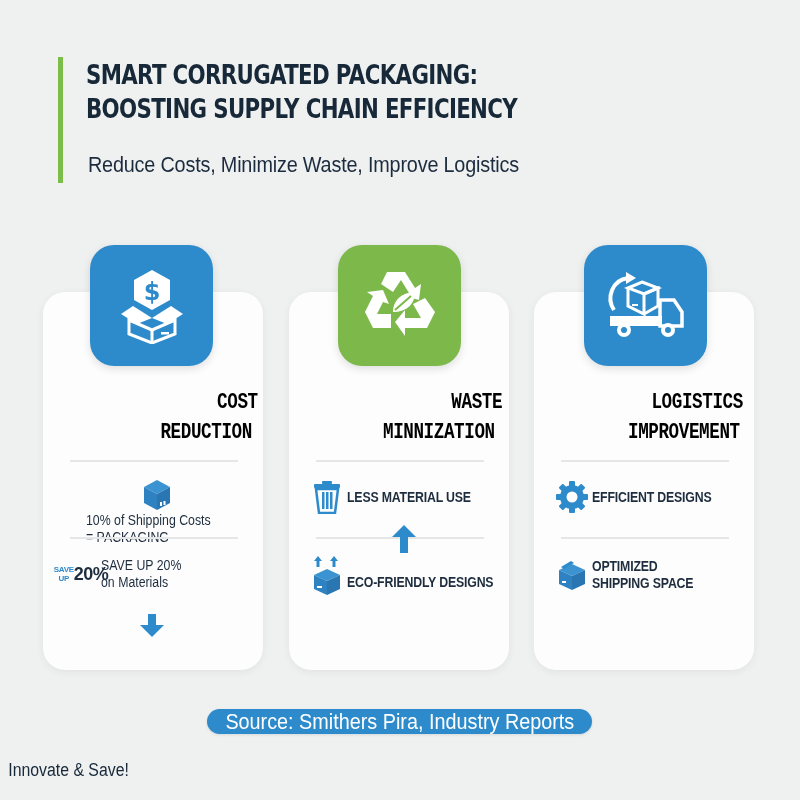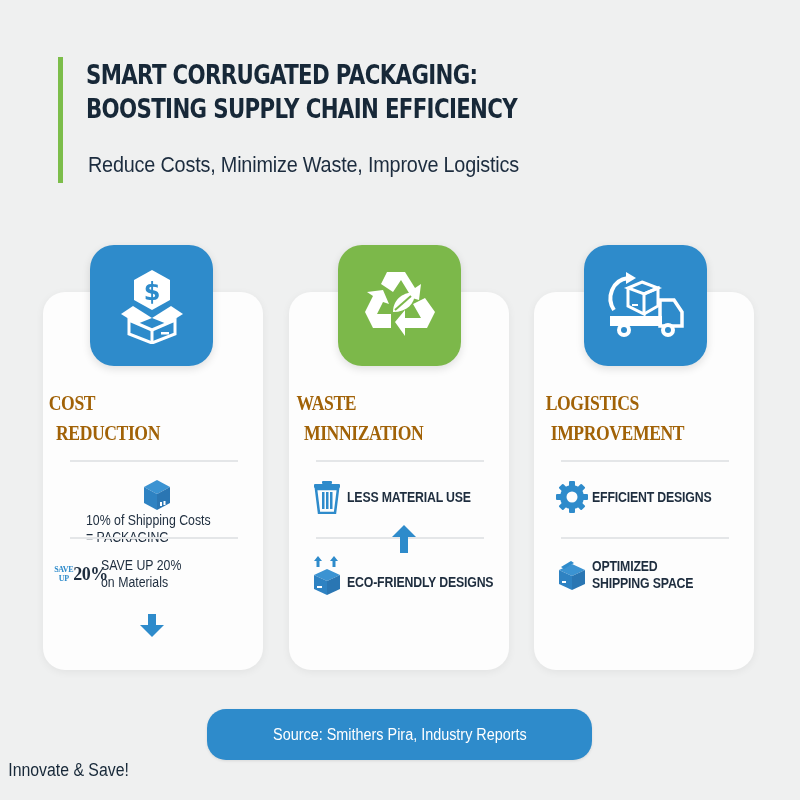--- a/index.html
+++ b/index.html
@@ -40,47 +40,47 @@
     .card.c3 { left: 534px; width: 220px; }
     .tile {
       position: absolute; top: 245px; width: 123px; height: 121px;
       border-radius: 24px; display: flex; align-items: center; justify-content: center;
       box-shadow: 0 3px 8px rgba(0,0,0,0.12);
     }
     .tile.t1 { left: 90px; background: #2e8bcb; }
     .tile.t2 { left: 338px; background: #7cb84a; }
     .tile.t3 { left: 584px; background: #2e8bcb; }
     .card-title {
-      position: absolute; left: 0; right: 0; top: 96px; text-align: left;
-      font-family: Liberation Serif, serif; font-weight: bold;
-      font-size: 22px; line-height: 30px; color: #a16207; letter-spacing: -0.5px;
+      position: absolute; left: 0; right: 0; top: 96px; text-align: right;
+      font-family: Liberation Mono, monospace; font-weight: bold;
+      font-size: 22px; line-height: 30px; color: #000000; letter-spacing: -0.5px;
     }
     .card-title span { display: inline-block; transform: scaleX(0.8); }
     .divider {
       position: absolute; left: 27px; right: 25px; height: 2px; background: #e4e6e8;
     }
     .row {
       position: absolute; left: 18px; right: 10px; display: flex; align-items: center;
     }
     .row .ico { width: 40px; display: flex; justify-content: center; flex-shrink: 0; }
     .row .txt {
       font-family: "Liberation Sans", sans-serif; font-size: 14px; line-height: 17px;
       color: #1e2d3e; transform: scaleX(0.88); transform-origin: left center;
       white-space: nowrap;
     }
     .row .txt.caps { font-weight: bold; font-size: 14px; letter-spacing: -0.2px; }
-    .save-badge { text-align: center; width: 40px; color: #1e2d3e; font-family: Liberation Serif, serif; }
+    .save-badge { text-align: center; width: 40px; color: #1e2d3e; }
     .save-badge .small { font-size: 8px; color: #2e8bcb; font-weight: bold; letter-spacing: -0.3px; display:block; }
     .save-badge .big { font-size: 18px; font-weight: bold; letter-spacing: -0.5px; display:block; line-height: 18px;}
     .arrow { position: absolute; }
     .source-pill {
-      position: absolute; left: 207px; top: 709px; width: 385px; height: 51px;
+      position: absolute; left: 207px; top: 709px; width: 385px; height: 25px;
       border-radius: 19px; background: #2e8bcb; color: #ffffff;
       display: flex; align-items: center; justify-content: center;
-      font-family: "Liberation Sans", sans-serif; font-size: 16px;
+      font-family: "Liberation Sans", sans-serif; font-size: 22px;
       box-shadow: 0 1px 3px rgba(0,0,0,0.1);
     }
     .source-pill span { display: inline-block; transform: scaleX(0.9); white-space: nowrap; }
     .tagline {
       position: absolute; left: 0; right: 0; top: 760px; text-align: left;
       font-family: "Liberation Sans", sans-serif; font-size: 18px; color: #172838;
     }
     .tagline span { display: inline-block; transform: scaleX(0.88); }
   </style>
 </head>

